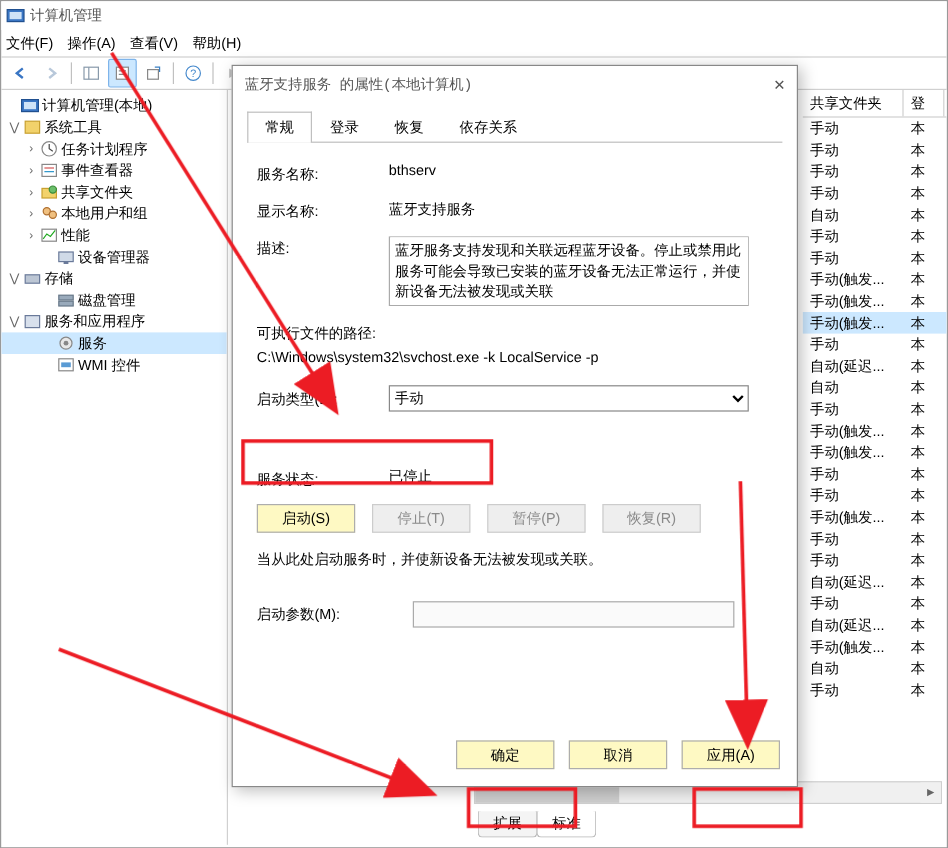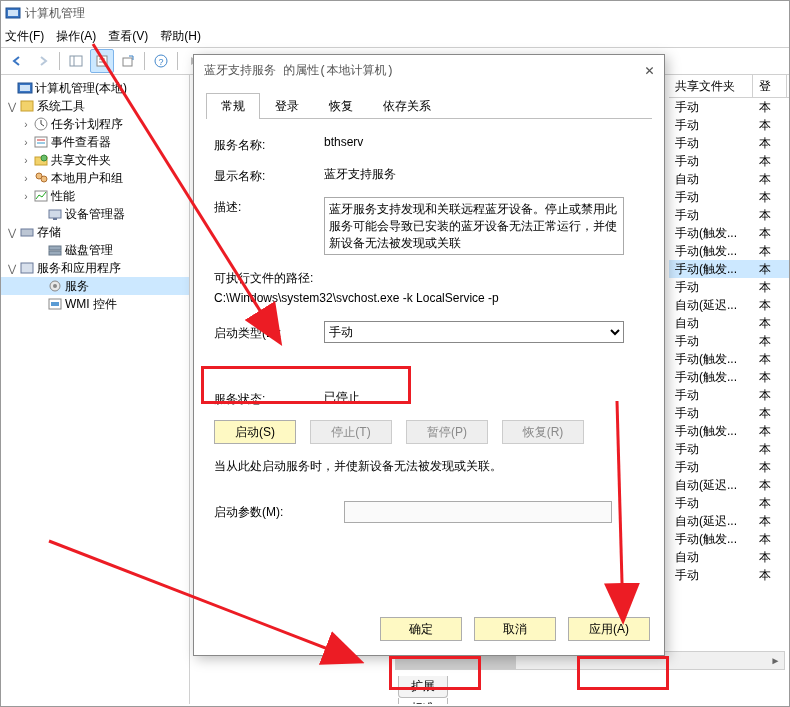--- a/index.html
+++ b/index.html
@@ -27,21 +27,21 @@
   .gh{display:flex;align-items:center;padding:0 6px;border-right:1px solid #d0d0d0;box-sizing:border-box;}
   .grid-body{}
   .grid-row{display:flex;height:18px;align-items:center;}
   .grid-row.sel{background:#cce8ff;}
   .gc{padding:0 6px;overflow:hidden;white-space:nowrap;text-overflow:ellipsis;box-sizing:border-box;}
   .grid-scroll-x{position:absolute;bottom:34px;left:205px;right:4px;height:17px;background:#f0f0f0;border:1px solid #cfcfcf;}
   .grid-scroll-x .thumb{position:absolute;left:0;top:0;width:120px;height:100%;background:#cdcdcd;}
   .grid-scroll-x .rbtn,.grid-scroll-x .lbtn{position:absolute;top:0;width:17px;height:100%;background:#f0f0f0;display:flex;align-items:center;justify-content:center;color:#666;font-size:10px;}
   .grid-scroll-x .lbtn{left:0;}
   .grid-scroll-x .rbtn{right:0;}
-  .tabs-bottom{position:absolute;left:208px;bottom:6px;display:flex;height:22px;align-items:flex-end;flex-direction:column;}
+  .tabs-bottom{position:absolute;left:208px;bottom:6px;display:flex;height:22px;align-items:flex-end;}
   .btab{border:1px solid #bbb;border-top:none;background:#f4f4f4;padding:2px 12px;font-size:12px;border-radius:0 0 4px 4px;margin-right:-1px;}
   .btab.active{background:#fff;}
   
   .dialog{position:absolute;left:192px;top:53px;width:470px;height:600px;background:#fff;border:1px solid #888;box-shadow:3px 3px 12px rgba(0,0,0,.25);}
   .dlg-title{display:flex;align-items:center;justify-content:space-between;height:30px;padding:0 10px;color:#555;font-family:Liberation Mono, monospace;}
   .dlg-close{font-size:15px;color:#555;cursor:default;}
   .dlg-body{position:absolute;left:12px;right:12px;top:38px;bottom:54px;}
   .dlg-tabs{display:flex;border-bottom:1px solid #bfbfbf;}
   .dtab{padding:4px 14px;border:1px solid transparent;border-bottom:none;margin-bottom:-1px;font-size:12px;}
   .dtab.active{border-color:#bfbfbf;background:#fff;}

